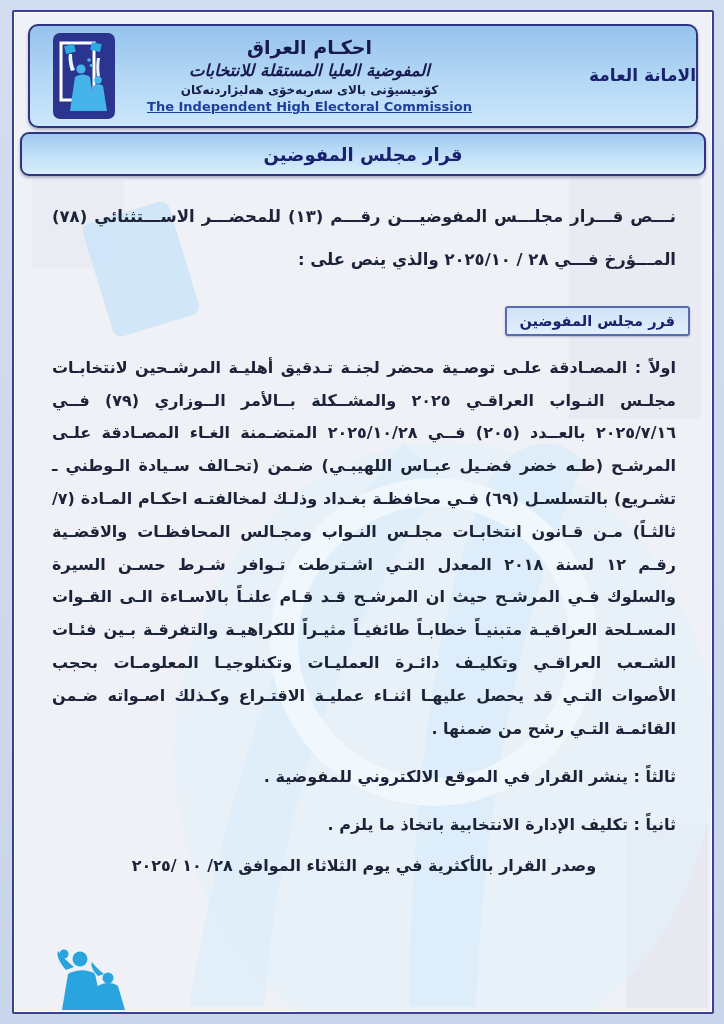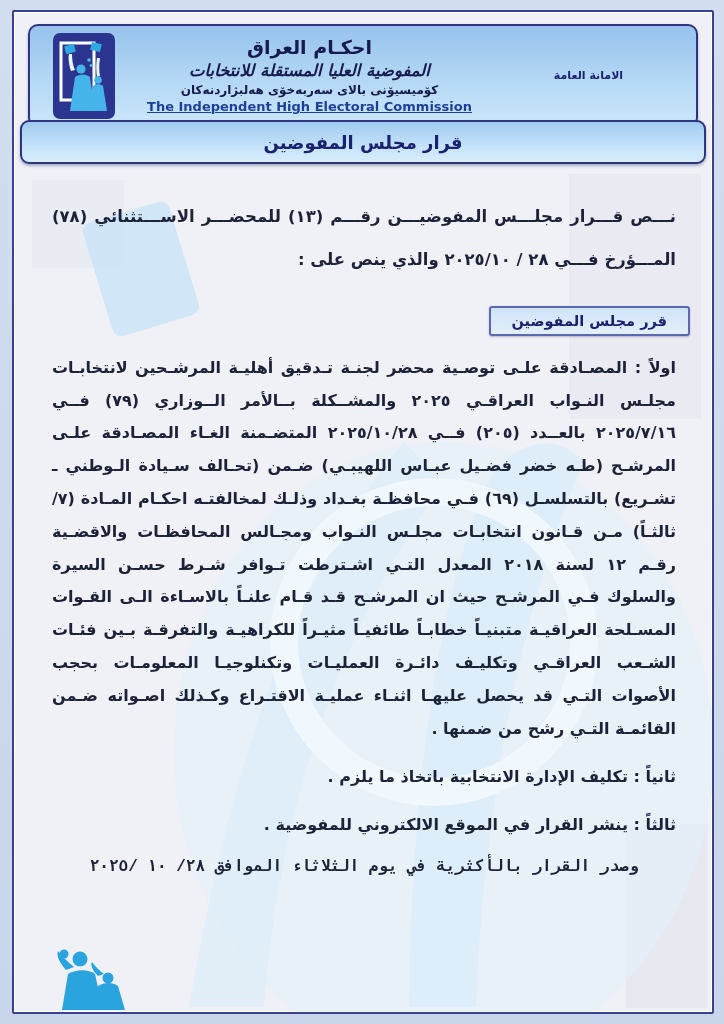--- a/index.html
+++ b/index.html
@@ -19,32 +19,32 @@
   .wm{position:absolute;inset:0;z-index:0;pointer-events:none;}
   
   .hdr-box{
     position:absolute;z-index:2;left:14px;right:14px;top:12px;height:100px;
     border:2px solid #2e3480;border-radius:10px;
     background:linear-gradient(180deg,#96c2ed 0%,#b5d8f5 55%,#cbe7fb 100%);
     box-shadow:0 2px 3px rgba(40,50,110,.35);
     display:flex;flex-direction:row;align-items:center;
   }
   .hdr-right{
-    width:215px;text-align:center;
-    color:#1a2270;font-weight:bold;font-size:11px;line-height:2.2;
+    width:215px;
+    color:#1a2270;font-weight:bold;font-size:17px;line-height:2.2;
   }
   .hdr-center{flex:1;text-align:center;color:#161a4e;}
   .brand-ar1{font-weight:bold;font-size:19px;line-height:1.25;}
   .brand-ar2{font-weight:bold;font-size:16.5px;line-height:1.3;font-style:italic;}
   .brand-ku{font-weight:bold;font-size:12px;line-height:1.5;color:#141a4a;}
   .brand-en{font-weight:bold;font-size:13px;line-height:1.3;color:#1d3f99;direction:ltr;text-decoration:underline;}
   .hdr-logo{width:108px;display:flex;justify-content:center;align-items:center;}
   
   .title-bar{
-    position:absolute;z-index:2;left:6px;right:6px;top:108px;height:40px;
+    position:absolute;z-index:2;left:6px;right:6px;top:120px;height:40px;
     border:2px solid #2e3480;border-radius:9px;
     background:linear-gradient(180deg,#9fc9f0 0%,#c4e2f9 60%,#d8edfc 100%);
     box-shadow:0 2px 3px rgba(40,50,110,.35);
     display:flex;align-items:center;justify-content:center;
     color:#1a2270;font-weight:bold;font-size:18px;
   }
   
   .doc-body{
     position:absolute;z-index:1;left:22px;right:20px;top:168px;bottom:0;
     color:#1c2238;
@@ -57,31 +57,31 @@
   .p-disc{
     margin-top:14px;font-size:16px;line-height:2.55;
     text-align:justify;text-indent:22px;
   }
   .badge{
     display:block;width:fit-content;margin:24px 2px 10px auto;
     margin-right:2px;margin-left:auto;
     border:2px solid #5a6ab2;border-radius:3px;
     background:linear-gradient(180deg,#cfe3f7,#e3effb);
     color:#1a2270;font-weight:bold;font-size:14.5px;
-    padding:5px 21px;box-shadow:0 1px 2px rgba(40,50,110,.3);
+    padding:5px 13px;box-shadow:0 1px 2px rgba(40,50,110,.3);
   }
   .p-first{
     margin-top:6px;font-size:16px;line-height:2.05;
     text-align:justify;
   }
   .p-item{
     margin-top:2px;font-size:16px;line-height:1.95;text-align:right;
   }
   .p-close{
-    margin-top:56px;font-size:16px;text-align:center;letter-spacing:.2px;font-family:Liberation Mono, monospace;
+    margin-top:56px;font-size:16px;text-align:center;letter-spacing:.2px;
   }
 </style>
 </head>
 <body>
 
 <div class="canvas">
   <div class="page">
 
     <svg class="wm" width="698" height="1000" viewBox="0 0 698 1000">
       <rect x="18" y="168" width="92" height="88" fill="#e9ebf3" opacity="0.9"></rect>
@@ -134,19 +134,19 @@
     </div>
 
     <div class="title-bar">
       <span>قرار مجلس المفوضين</span>
     </div>
 
     <div class="doc-body">
       <p class="p-intro">نـــص قـــرار مجلـــس المفوضيـــن رقـــم (١٣) للمحضـــر الاســـتثنائي (٧٨) المـــؤرخ فـــي ٢٨ / ٢٠٢٥/١٠ والذي ينص على :</p>
       <span class="badge">قرر مجلس المفوضين</span>
       <p class="p-first">اولاً : المصـادقة علـى توصـية محضر لجنـة تـدقيق أهليـة المرشـحين لانتخابـات مجلـس النـواب العراقـي ٢٠٢٥ والمشــكلة بــالأمر الــوزاري (٧٩) فــي ٢٠٢٥/٧/١٦ بالعــدد (٢٠٥) فــي ٢٠٢٥/١٠/٢٨ المتضـمنة الغـاء المصـادقة علـى المرشـح (طـه خضر فضـيل عبـاس اللهيبـي) ضـمن (تحـالف سـيادة الـوطني ـ تشـريع) بالتسلسـل (٦٩)  فـي محافظـة بغـداد  وذلـك لمخالفتـه احكـام المـادة (٧/ثالثـاً) مـن قـانون انتخابـات مجلـس النـواب ومجـالس المحافظـات والاقضـية رقـم ١٢ لسنة ٢٠١٨ المعدل التـي اشـترطت تـوافر شـرط حسـن السيرة والسلوك فـي المرشـح حيث ان المرشـح قـد قـام علنـاً بالاسـاءة الـى القـوات المسـلحة العراقيـة متبنيـاً خطابـاً طائفيـاً مثيـراً للكراهيـة والتفرقـة بـين فئـات الشـعب العراقـي  وتكليـف دائـرة العمليـات وتكنلوجيـا المعلومـات بحجب الأصوات التـي قد يحصل عليهـا اثنـاء عمليـة الاقتـراع وكـذلك اصـواته ضـمن القائمـة التـي رشح من ضمنها .</p>
+      <p class="p-item">ثالثاً : ينشر القرار في الموقع الالكتروني للمفوضية .</p>
       <p class="p-item">ثانياً : تكليف الإدارة الانتخابية باتخاذ ما يلزم .</p>
-      <p class="p-item">ثالثاً : ينشر القرار في الموقع الالكتروني للمفوضية .</p>
       <p class="p-close">وصدر القرار بالأكثرية  في يوم الثلاثاء الموافق   ٢٨/ ١٠ /٢٠٢٥</p>
     </div>
 
   </div>
 </div>
 
 </body></html>

